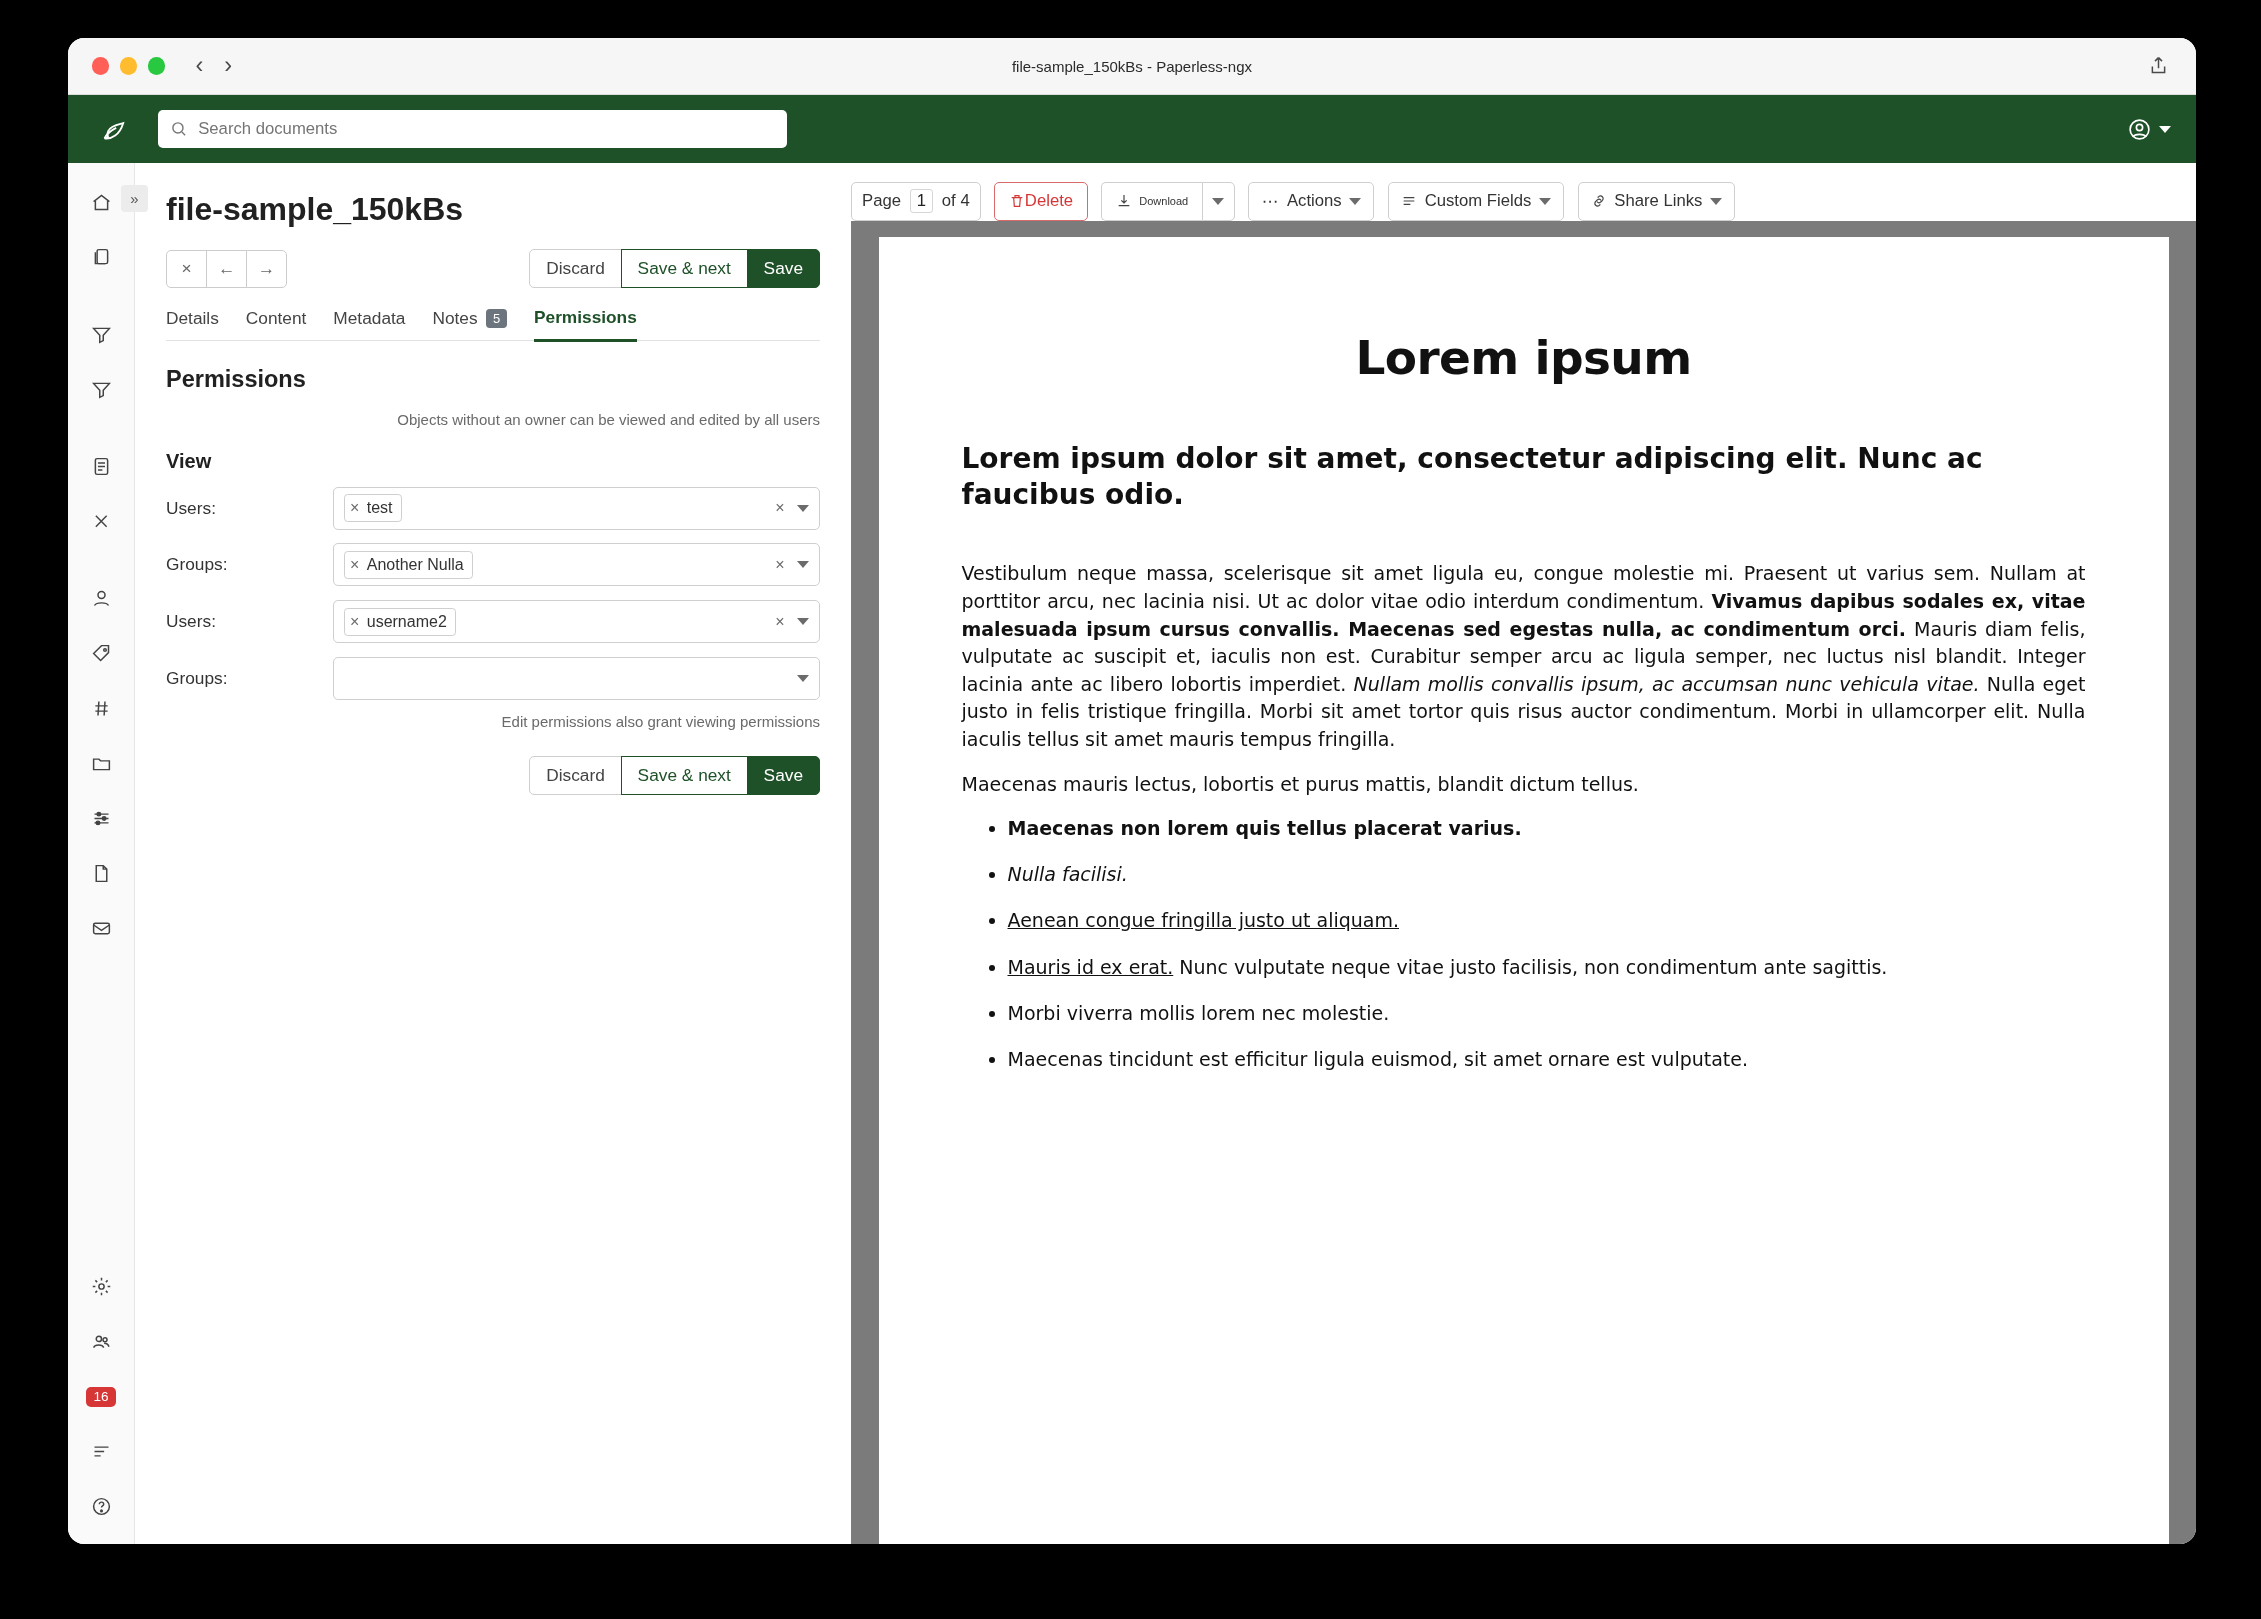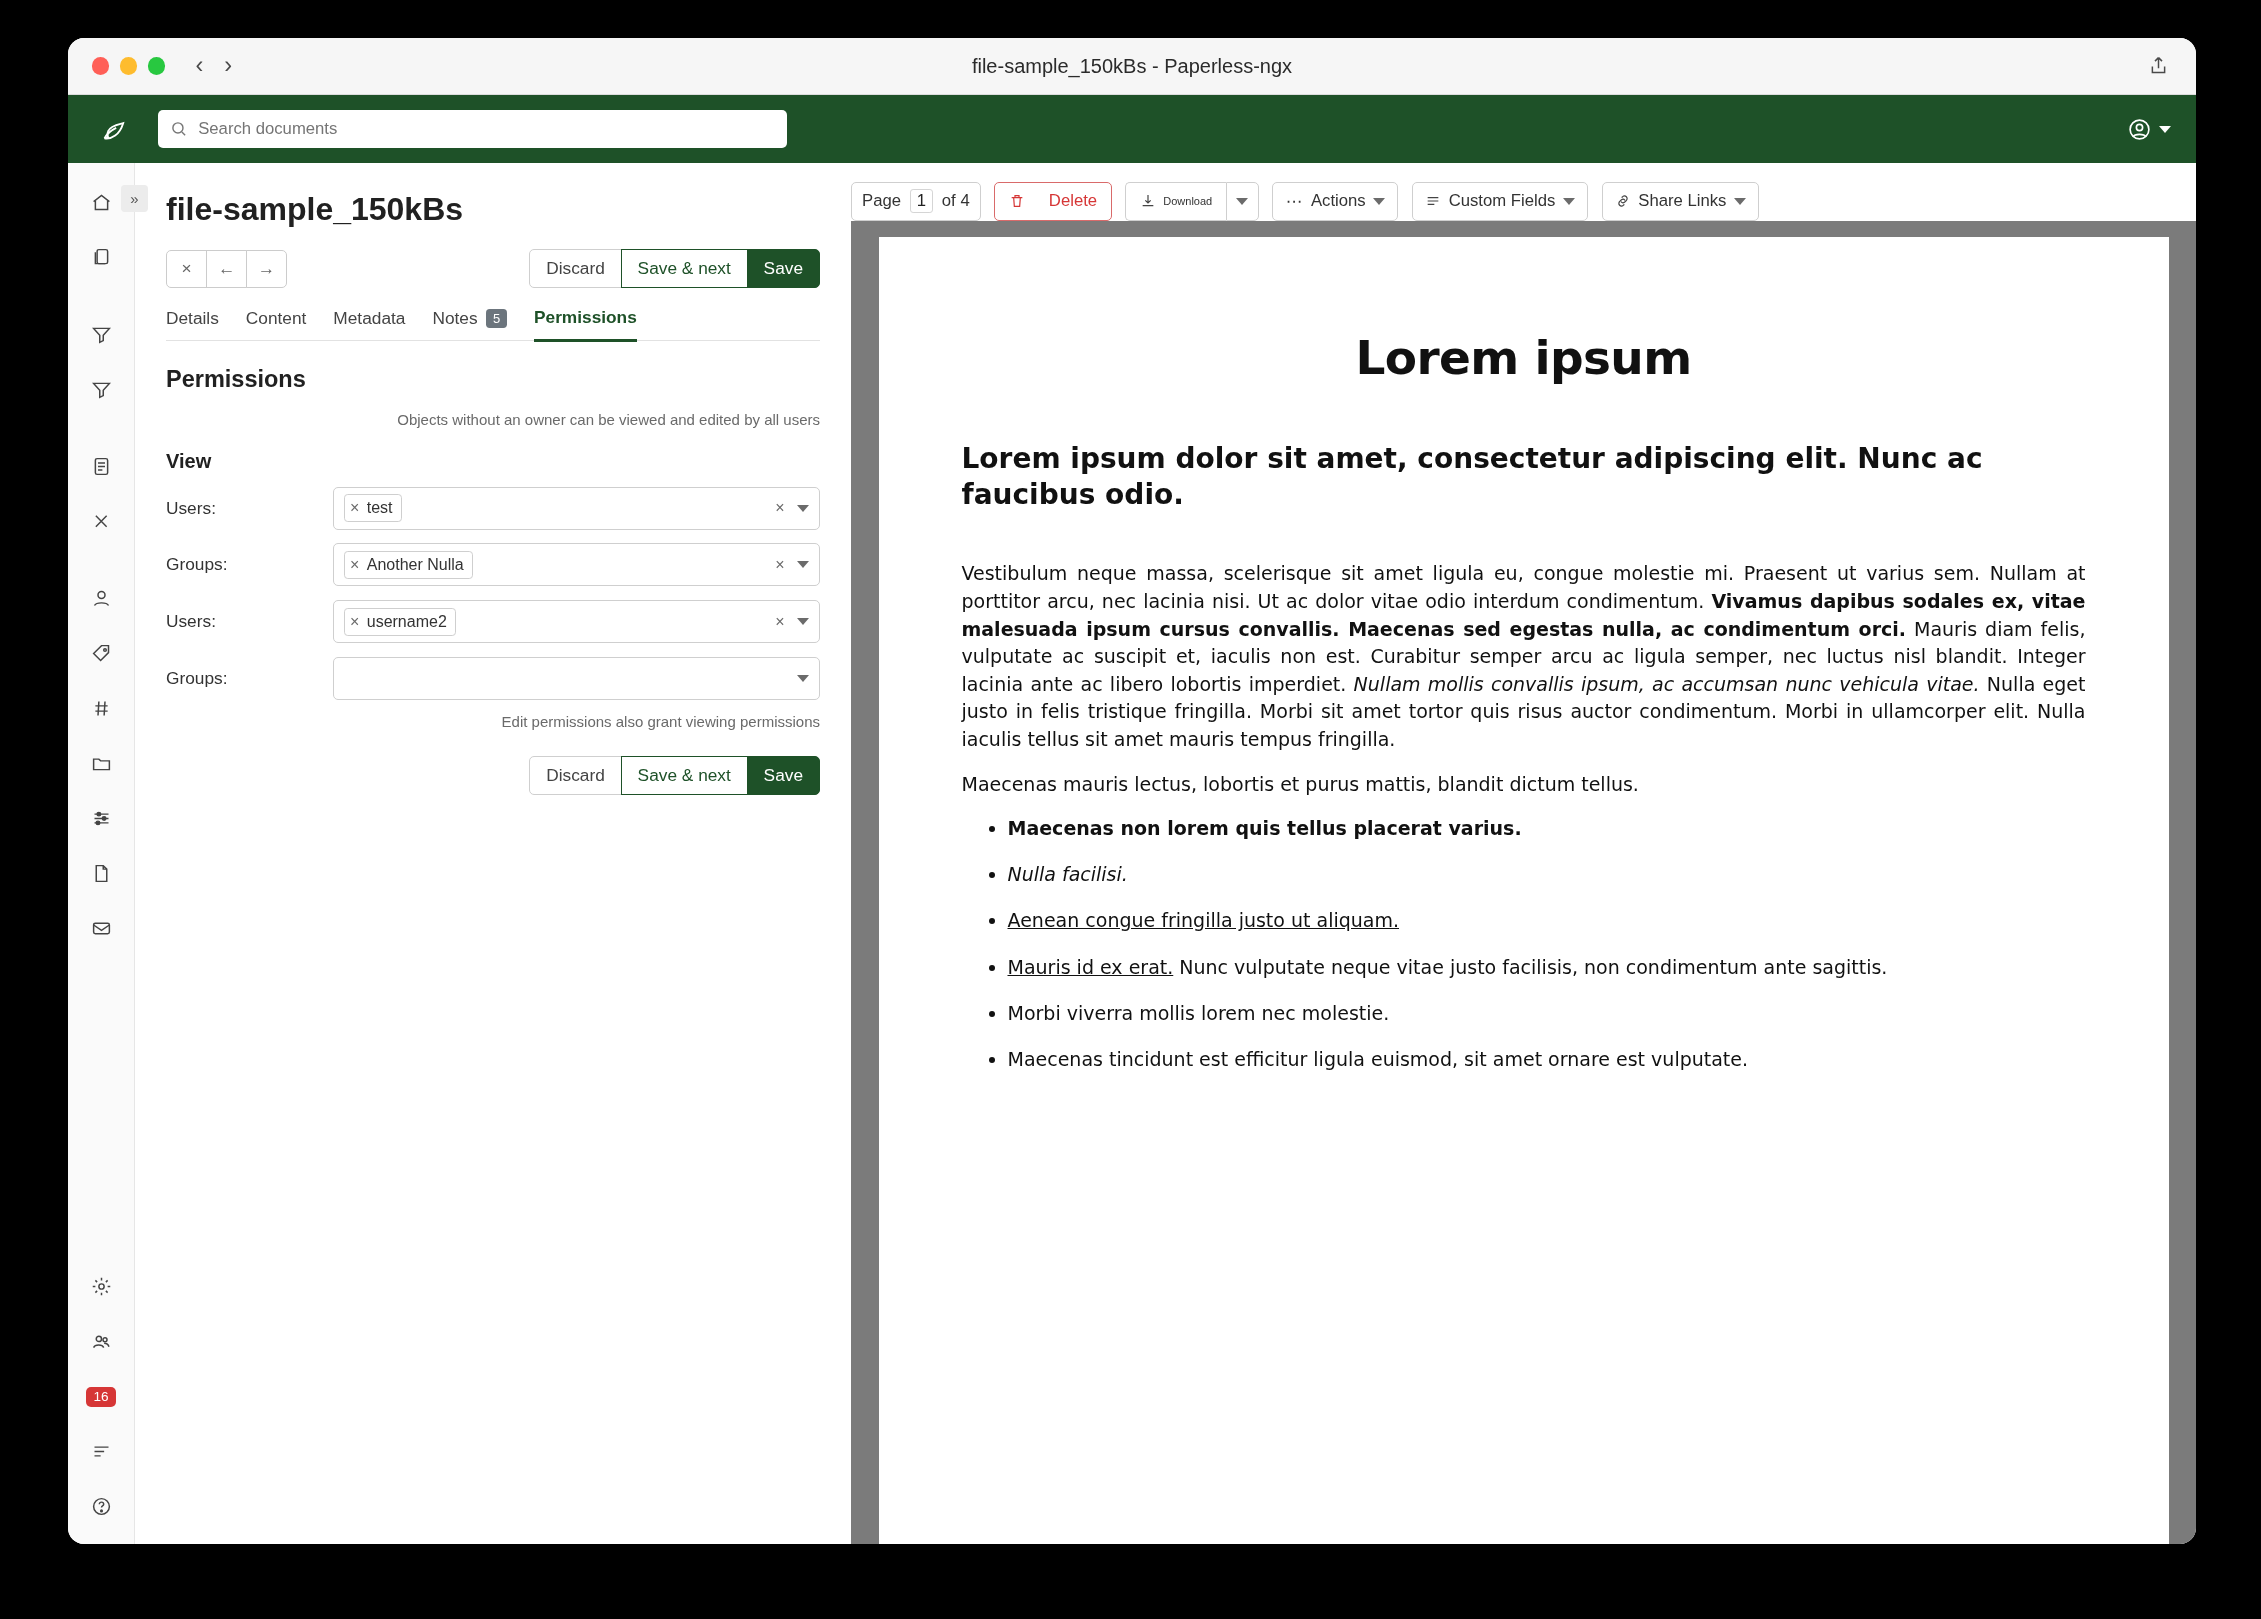--- a/index.html
+++ b/index.html
@@ -35,21 +35,21 @@
   }
   .traffic { display: flex; gap: 11px; padding-left: 23.5px; }
   .dot { width: 17.3px; height: 17.3px; border-radius: 50%; }
   .dot.red { background: #ff5f57; }
   .dot.yellow { background: #febc2e; }
   .dot.green { background: #28c840; }
   .navarrows { display: flex; gap: 21px; margin-left: 30px; color: #4a4a4a; font-size: 23.5px; line-height: 1; }
   .navarrows span { cursor: default; }
   .title-text {
     position: absolute; left: 0; right: 0; text-align: center;
-    font-size: 20px; color: #2b2b2b;
+    font-size: 15px; color: #2b2b2b;
   }
   .share-btn { position: absolute; right: 27px; color: #4a4a4a; }
 
   
   .appheader {
     height: 68px; flex: 0 0 68px;
     background: #1e5128;
     display: flex; align-items: center;
     padding: 0 25px;
   }
@@ -492,21 +492,21 @@
 
     <div style="flex:1; display:flex; flex-direction:column; min-width:0;">
 
       <div class="toolbar-row">
         <div style="display:flex; align-items:center; gap:8.6px; border:1.2px solid #cfcfcf; border-radius:5px; padding:3.7px 10px; height:39px;">
           <span style="font-size:16.7px;color:#333">Page</span>
           <span style="font-size:16.7px;color:#222;border:1.2px solid #d5d5d5;border-radius:3.1px;padding:1.2px 6.2px;">1</span>
           <span style="font-size:16.7px;color:#333">of 4</span>
         </div>
 
-        <div style="display:flex;align-items:center;gap:24px;border:1.2px solid #d96a6a;border-radius:5px;height:39px;padding:0 13.6px;color:#d63636;font-size:16.7px;">
+        <div style="display:flex;align-items:center;gap:0;border:1.2px solid #d96a6a;border-radius:5px;height:39px;padding:0 13.6px;color:#d63636;font-size:16.7px;">
           <svg width="16" height="16" viewBox="0 0 24 24" fill="none" stroke="#d63636" stroke-width="1.8">
               <path d="M4 7h16M9 7V4h6v3M7 7l1 13h8l1-13"></path>
             </svg>
           <span>Delete</span>
         </div>
 
         <div style="display:flex;align-items:center;height:39px;">
           <div style="display:flex;align-items:center;gap:7.4px;border:1.2px solid #cfcfcf;border-right:none;border-radius:5px 0 0 5px;height:39px;padding:0 13.6px;color:#333;font-size:11px;">
             <svg width="16" height="16" viewBox="0 0 24 24" fill="none" stroke="#444" stroke-width="1.8">
                 <path d="M12 3v11M8 11l4 4 4-4M4 19h16"></path>

